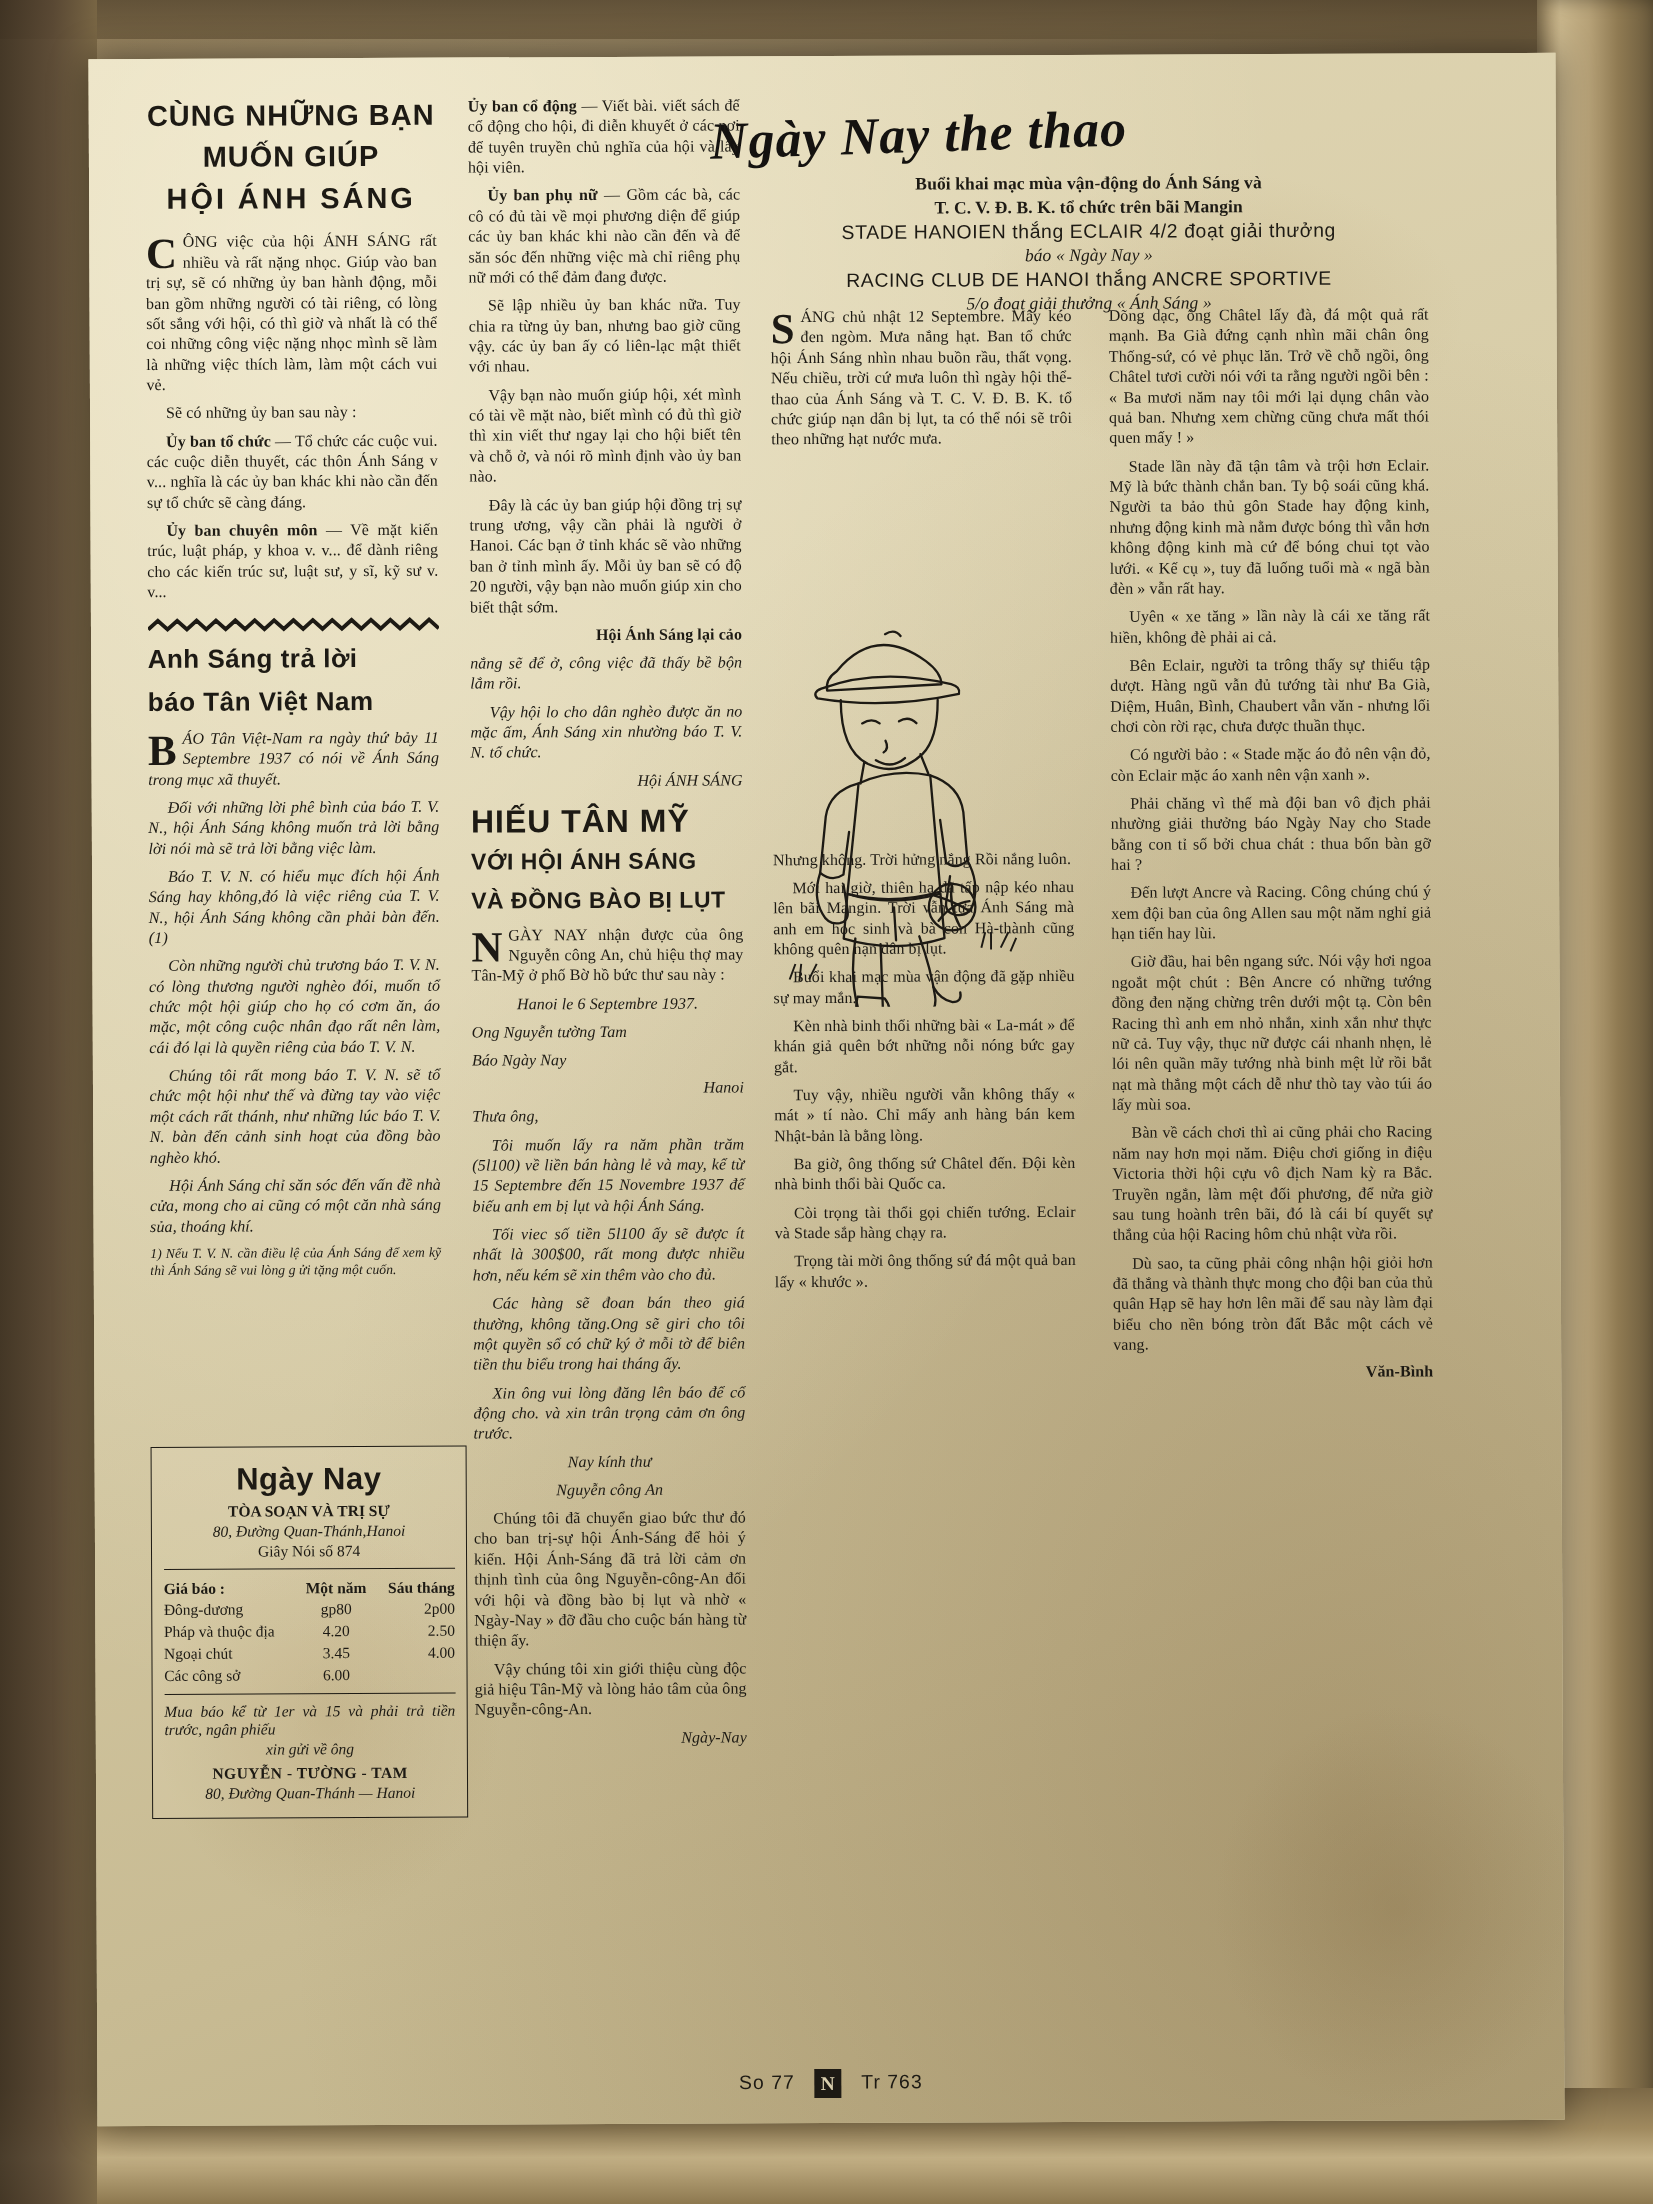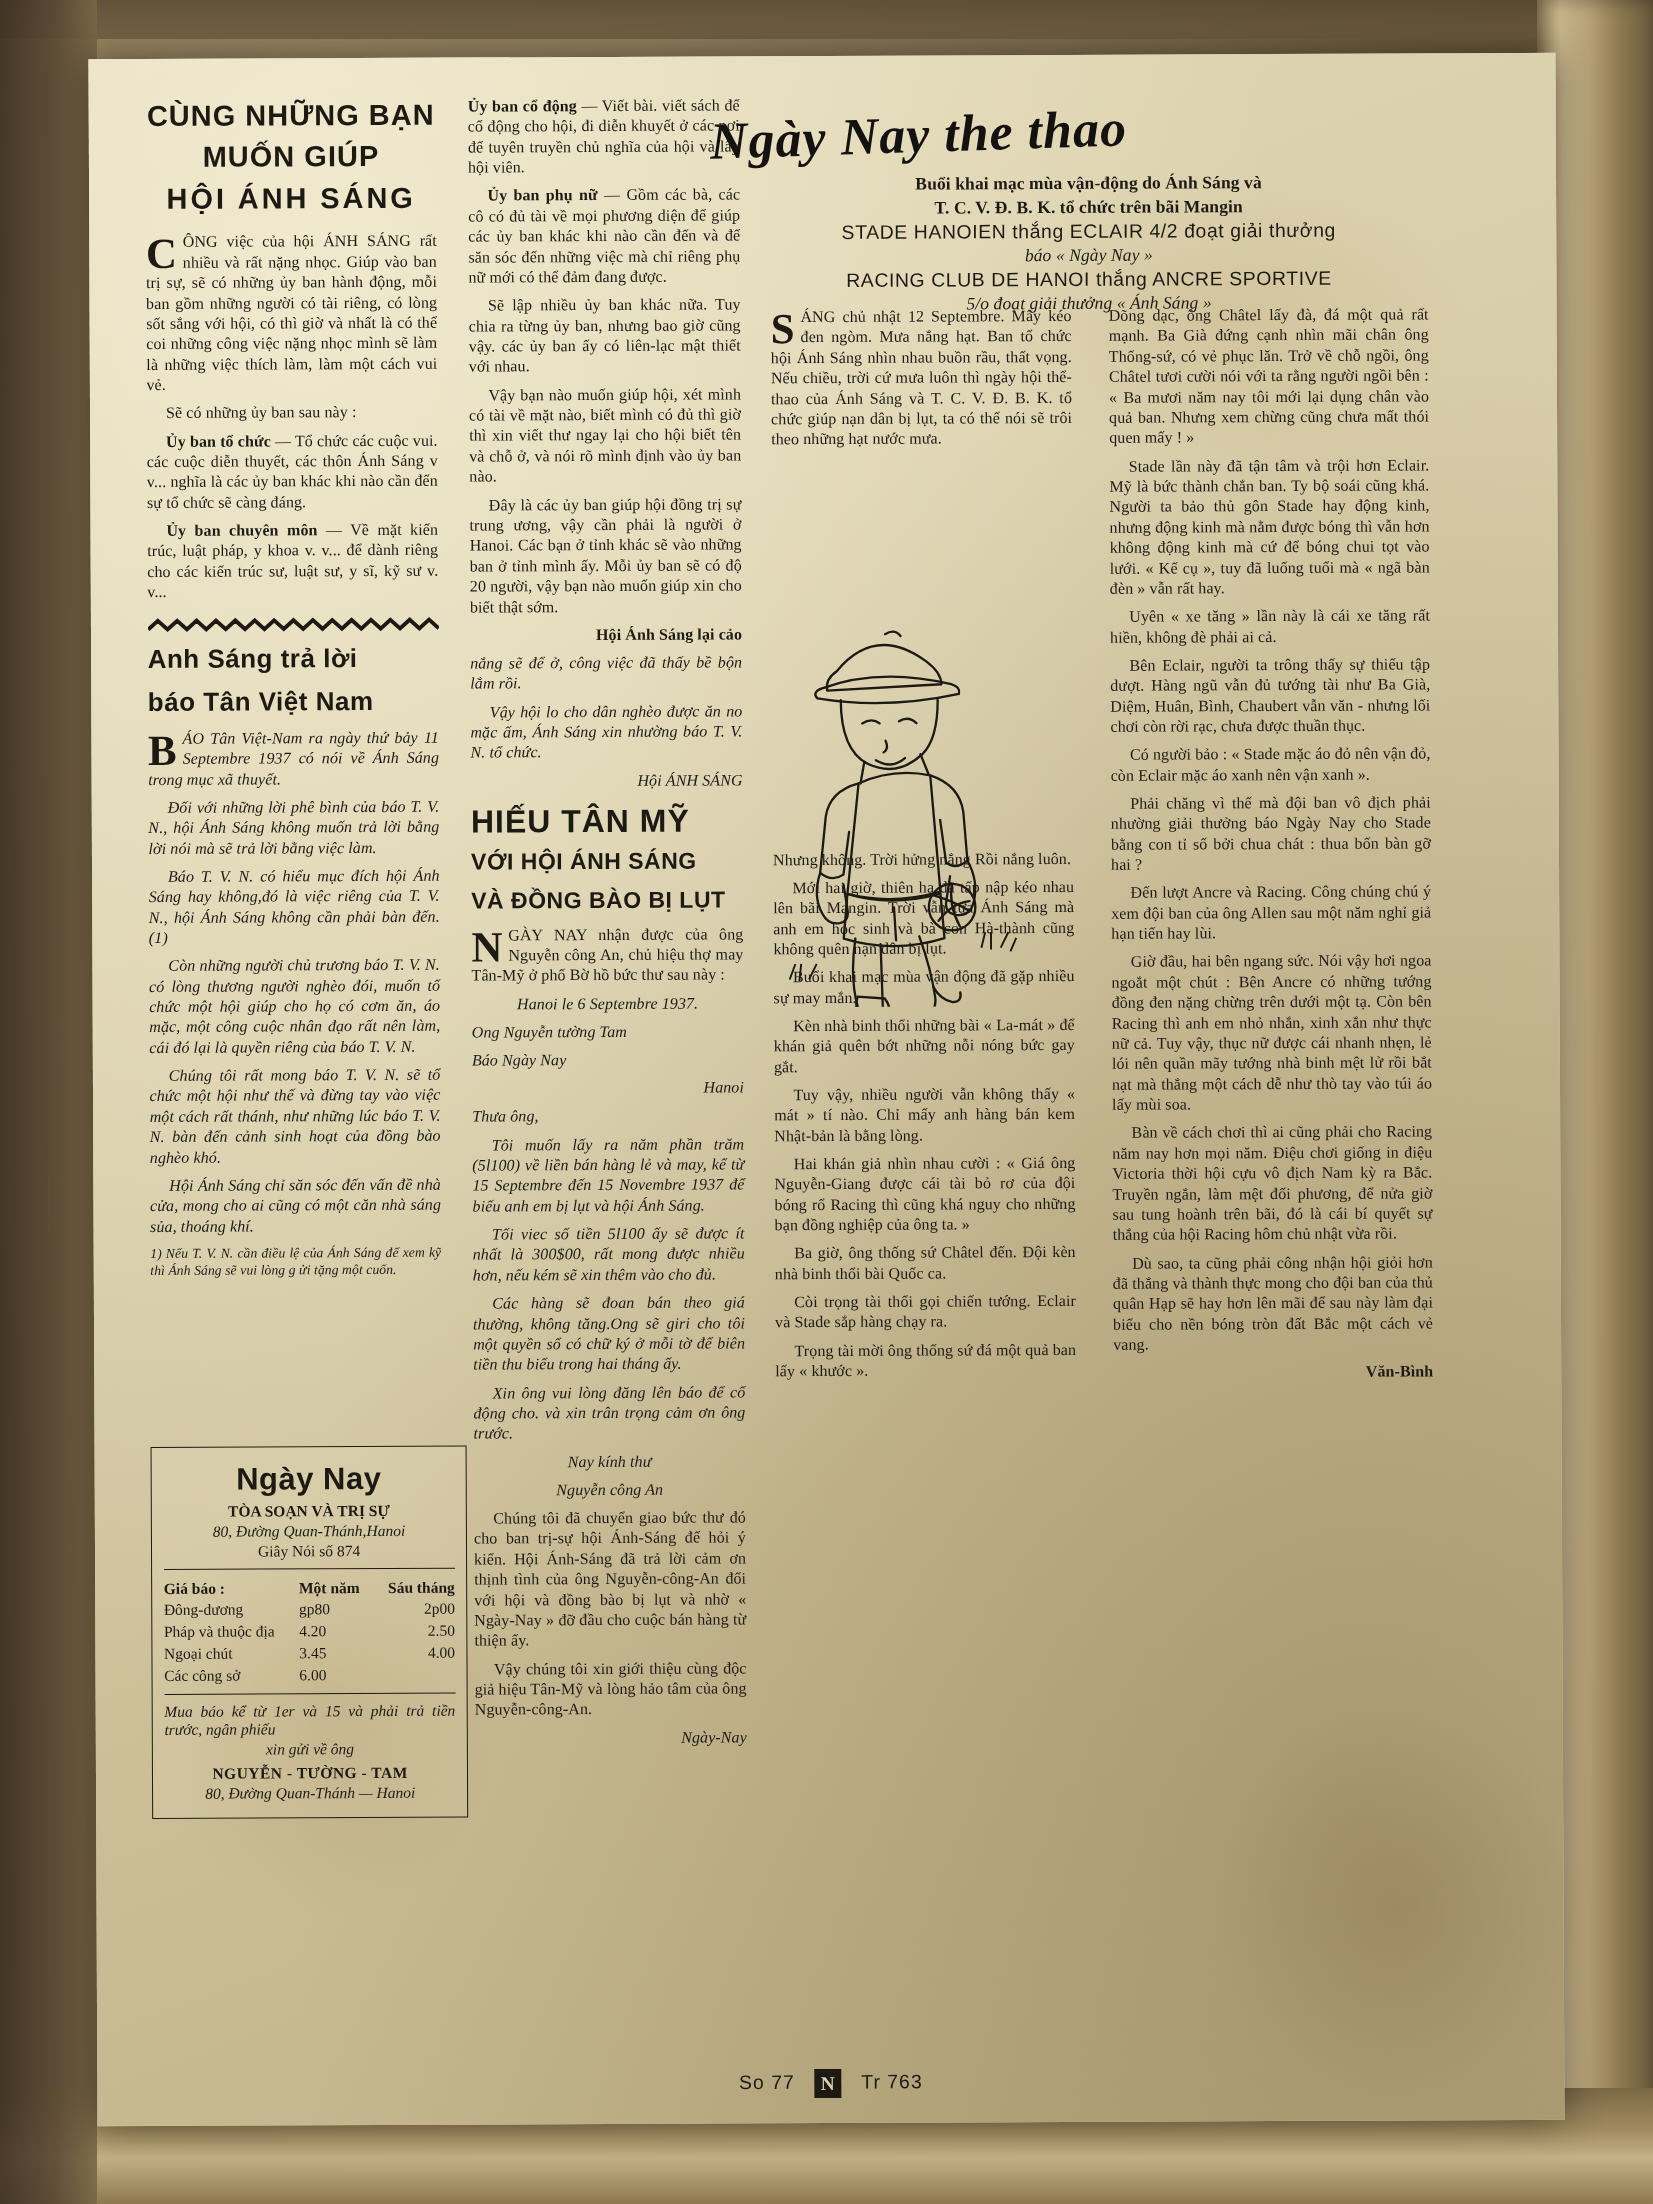--- a/index.html
+++ b/index.html
@@ -110,21 +110,21 @@
   }
   .nn-title{
     font-family:"Liberation Sans",sans-serif;font-weight:bold;font-size:31px;
     text-align:center;margin:3.9px 0 5.8px;letter-spacing:0.5px;
   }
   .nn-line{font-size:15.5px;text-align:center;text-indent:0;margin:1.9px 0;}
   .nn-it{font-style:italic;}
   .rule{border:0;border-top:1.5px solid #1d1a14;margin:7.8px 0;}
   table.rates{width:100%;border-collapse:collapse;font-size:15.5px;}
   table.rates td{padding:1.9px 0;}
-  table.rates td.c{text-align:left;margin-left:17px;}
+  table.rates td.c{text-align:center;margin-left:17px;}
   table.rates td.r{text-align:right;}
 
   .figure{position:absolute;left:670px;top:543px;width:281px;height:408px;}
   .footer{
     position:absolute;left:0;bottom:25px;width:1467px;text-align:center;
     font-family:"Liberation Sans",sans-serif;font-size:19.4px;letter-spacing:1px;
   }
   .logo-sq{
     display:inline-block;width:27px;height:29px;background:#1d1a14;color:#d9cfae;
     font-weight:bold;font-size:19.4px;line-height:29px;vertical-align:middle;margin:0 13.6px;
@@ -222,21 +222,20 @@
     </div>
 
     <div class="col c3" style="top:212px;">
       <p class="noind"><span class="dropcap">S</span><span>ÁNG chủ nhật 12 Septembre. Mây kéo đen ngòm. Mưa nắng hạt. Ban tổ chức hội Ánh Sáng nhìn nhau buồn rầu, thất vọng. Nếu chiều, trời cứ mưa luôn thì ngày hội thể-thao của Ánh Sáng và T. C. V. Đ. B. K. tổ chức giúp nạn dân bị lụt, ta có thể nói sẽ trôi theo những hạt nước mưa.</span></p>
       <div style="height:392px;"></div>
       <p class="noind">Nhưng không. Trời hửng nắng Rồi nắng luôn.</p>
       <p>Mới hai giờ, thiên hạ đã tấp nập kéo nhau lên bãi Mangin. Trời vẫn tựa Ánh Sáng mà anh em học sinh và bà con Hà-thành cũng không quên nạn dân bị lụt.</p>
       <p>Buổi khai mạc mùa vận động đã gặp nhiều sự may mắn.</p>
       <p>Kèn nhà binh thổi những bài « La-mát » để khán giả quên bớt những nỗi nóng bức gay gắt.</p>
       <p>Tuy vậy, nhiều người vẫn không thấy « mát » tí nào. Chỉ mấy anh hàng bán kem Nhật-bản là bằng lòng.</p>
-      <p>Hai khán giả nhìn nhau cười : « Giá ông Nguyễn-Giang được cái tài bỏ rơ của đội bóng rổ Racing thì cũng khá nguy cho những bạn đồng nghiệp của ông ta. »</p>
       <p>Ba giờ, ông thống sứ Châtel đến. Đội kèn nhà binh thổi bài Quốc ca.</p>
       <p>Còi trọng tài thổi gọi chiến tướng. Eclair và Stade sắp hàng chạy ra.</p>
       <p>Trọng tài mời ông thống sứ đá một quả ban lấy « khước ».</p>
     </div>
 
     <div class="col c4" style="top:212px;">
       <p class="noind">Dõng dạc, ông Châtel lấy đà, đá một quả rất mạnh. Ba Già đứng cạnh nhìn mãi chân ông Thống-sứ, có vẻ phục lăn. Trở về chỗ ngồi, ông Châtel tươi cười nói với ta rằng người ngồi bên : « Ba mươi năm nay tôi mới lại dụng chân vào quả ban. Nhưng xem chừng cũng chưa mất thói quen mấy ! »</p>
       <p>Stade lần này đã tận tâm và trội hơn Eclair. Mỹ là bức thành chắn ban. Ty bộ soái cũng khá. Người ta bảo thủ gôn Stade hay động kinh, nhưng động kinh mà nằm được bóng thì vẫn hơn không động kinh mà cứ để bóng chui tọt vào lưới. « Kế cụ », tuy đã luống tuổi mà « ngã bàn đèn » vẫn rất hay.</p>
       <p>Uyên « xe tăng » lần này là cái xe tăng rất hiền, không đè phải ai cả.</p>
       <p>Bên Eclair, người ta trông thấy sự thiếu tập dượt. Hàng ngũ vẫn đủ tướng tài như Ba Già, Diệm, Huân, Bình, Chaubert vẫn văn - nhưng lối chơi còn rời rạc, chưa được thuần thục.</p>

